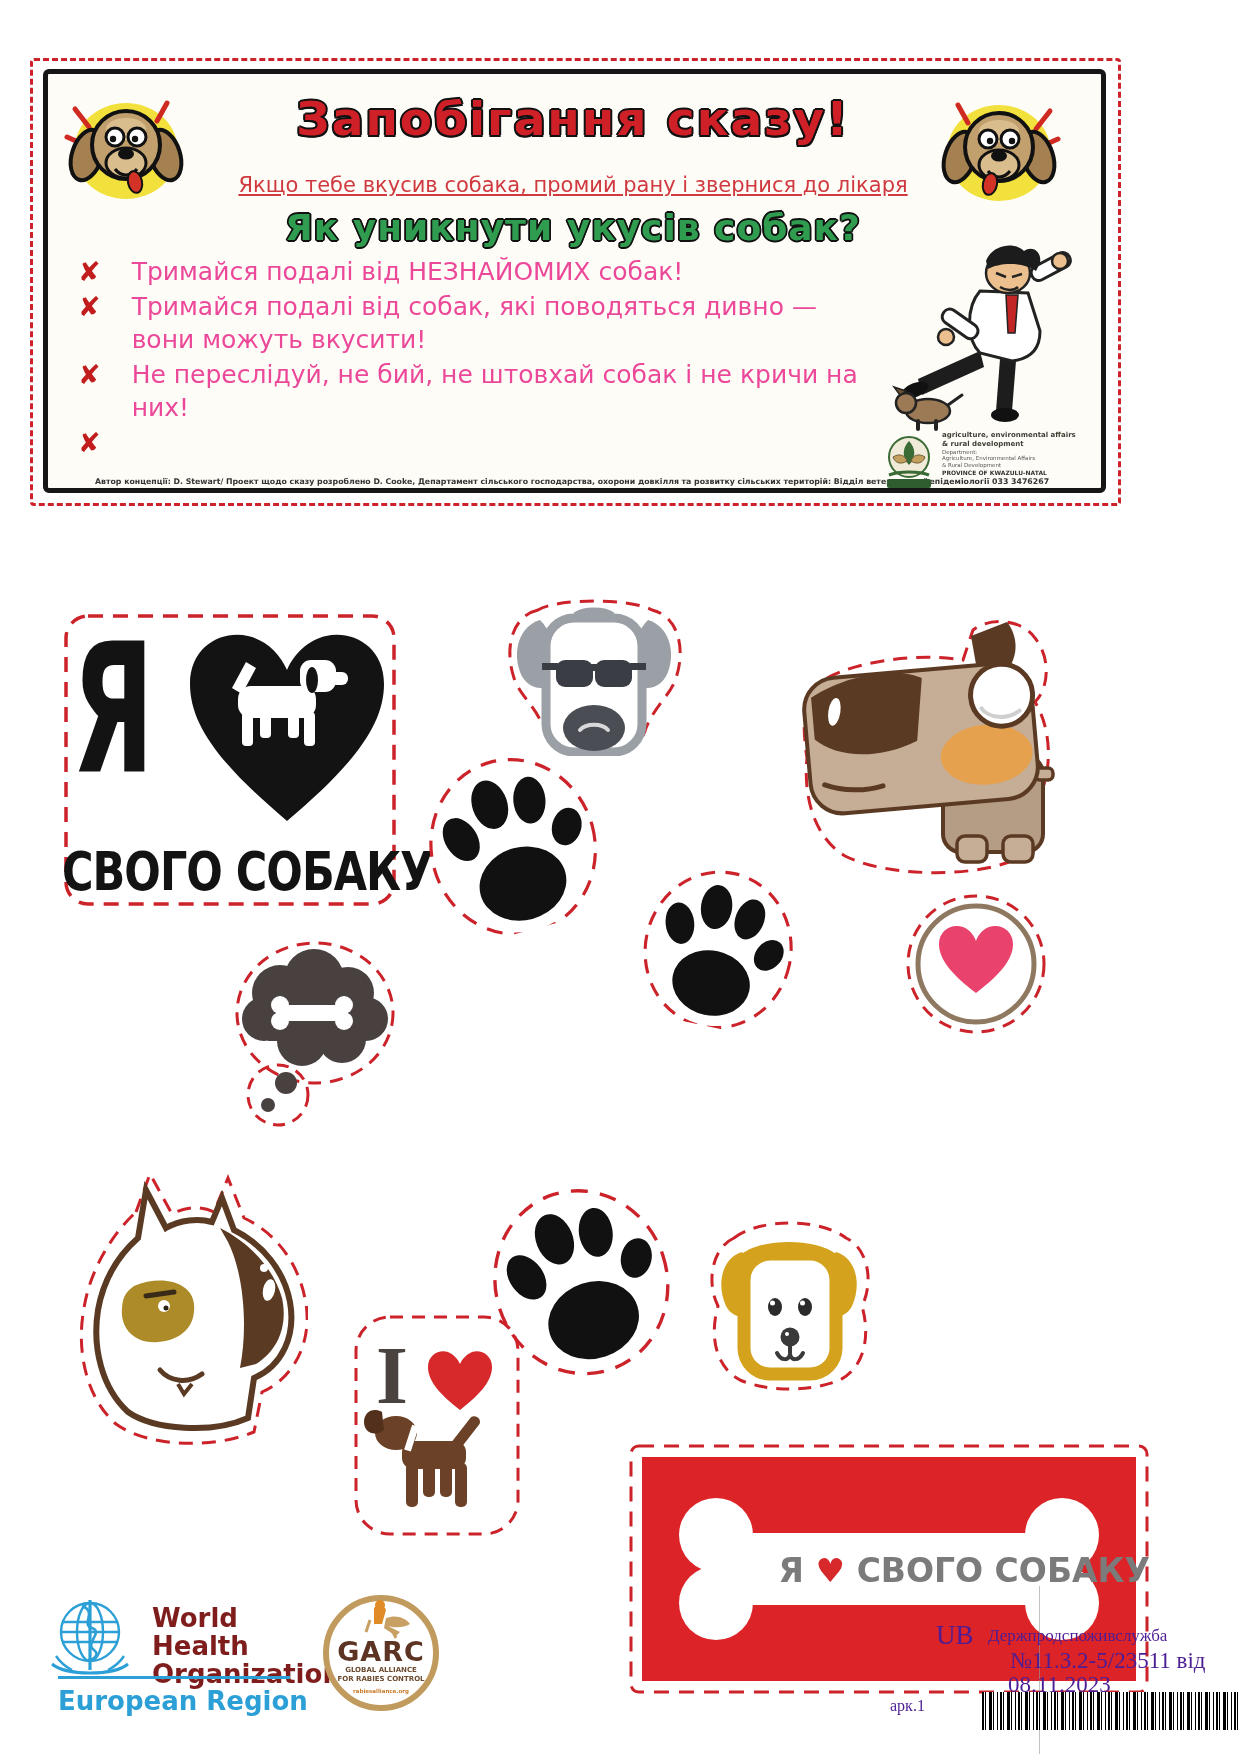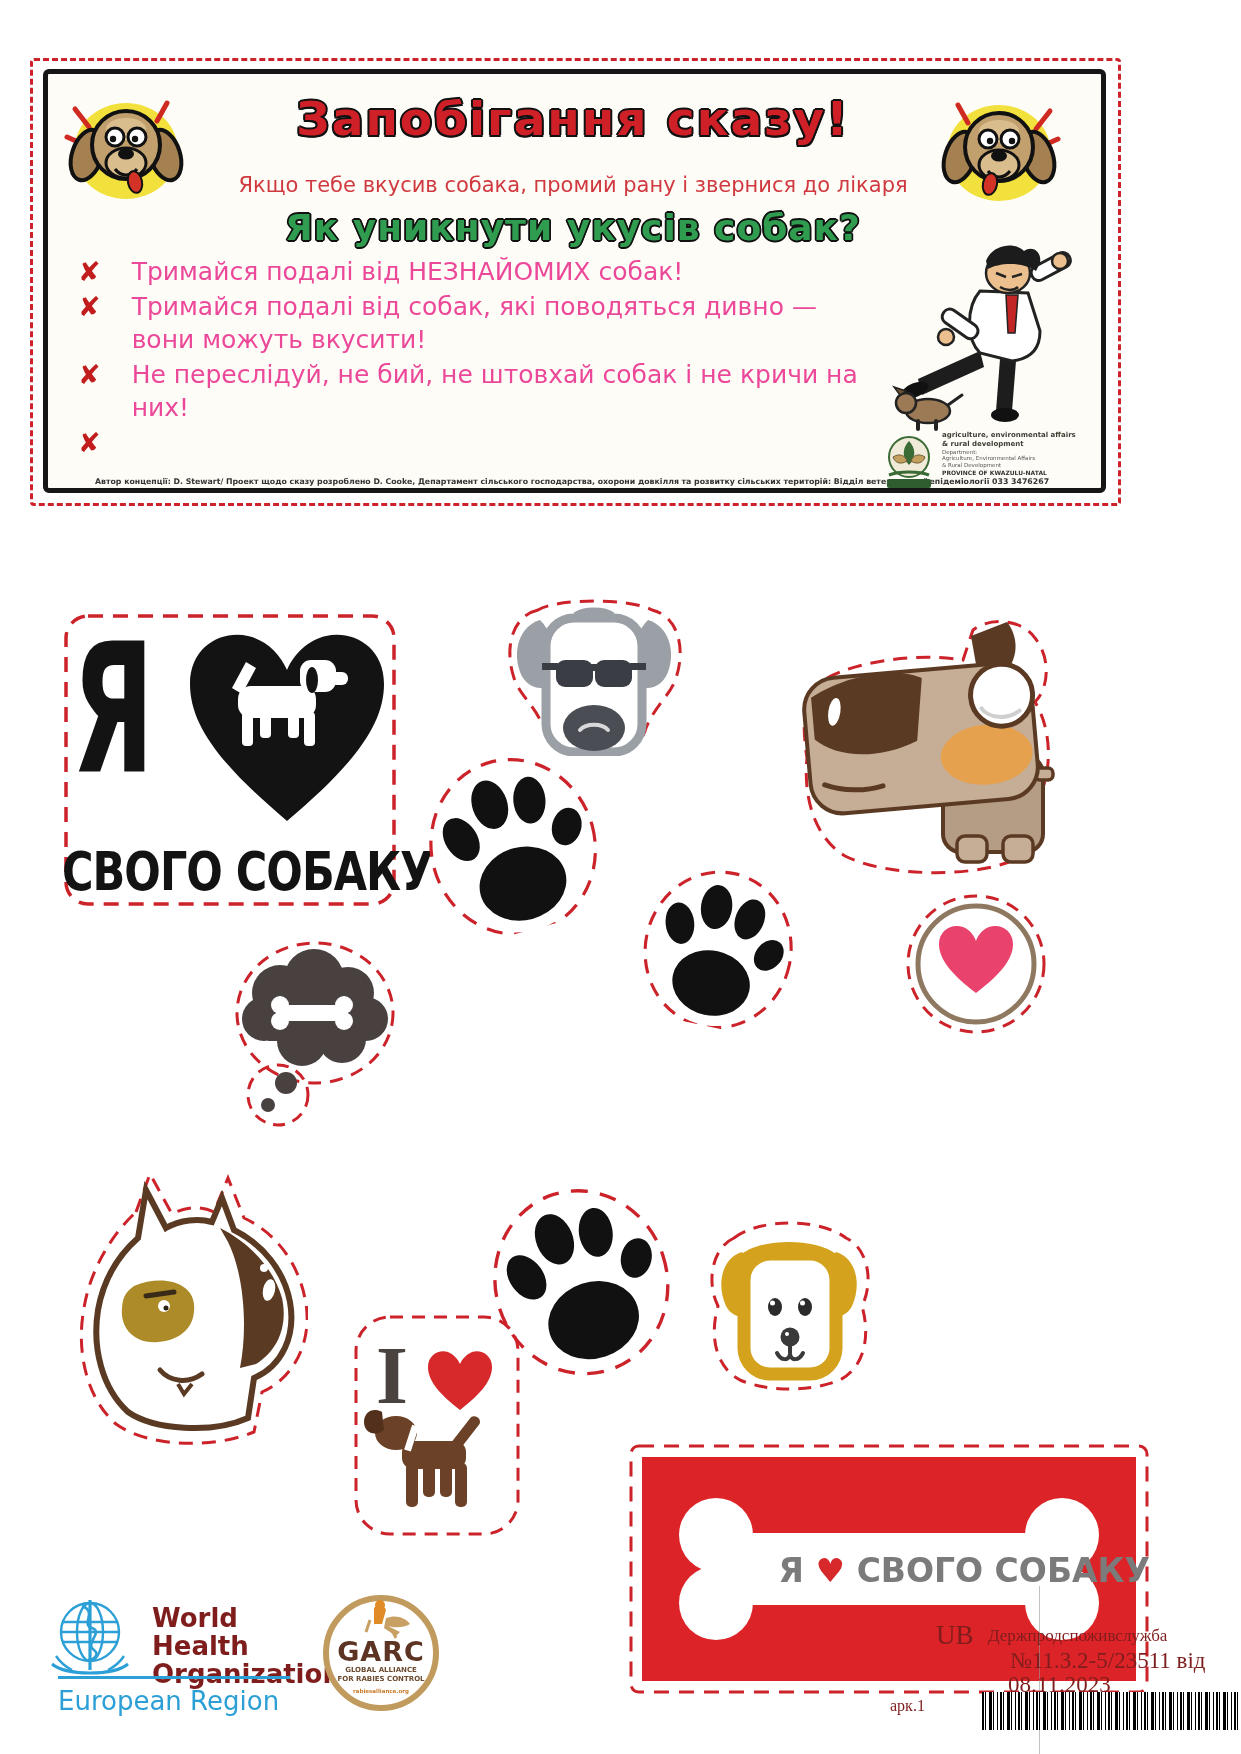--- a/index.html
+++ b/index.html
@@ -5,21 +5,21 @@
   html,body{margin:0;padding:0;background:#fff;}
   .page{position:relative;width:1241px;height:1754px;background:#fff;overflow:hidden;
         font-family:"DejaVu Sans",sans-serif;}
   .abs{position:absolute;}
 
   
   .banner{left:30px;top:58px;width:1085px;height:442px;border:3px dashed #cc2229;border-radius:4px;}
   .banner-frame{left:10px;top:8px;width:1053px;height:414px;border:5px solid #161616;border-radius:6px;background:#fefcf7;}
   .banner-title{left:120px;top:30px;width:840px;text-align:center;font-size:47px;font-weight:bold;color:#cf2027;letter-spacing:2px;
     text-shadow:2px 0 #111,-2px 0 #111,0 2px #111,0 -2px #111,1.5px 1.5px #111,-1.5px 1.5px #111,1.5px -1.5px #111,-1.5px -1.5px #111;}
-  .banner-subtitle{left:120px;top:112px;width:840px;text-align:center;font-size:21px;color:#d0393f;font-weight:500;}
+  .banner-subtitle{left:120px;top:112px;width:840px;text-align:center;font-size:21px;color:#d0393f;font-weight:500;text-decoration:underline;}
   .banner-question{left:120px;top:146px;width:840px;text-align:center;font-size:36px;font-weight:bold;color:#2f9c4f;letter-spacing:1px;
     text-shadow:1.8px 0 #111,-1.8px 0 #111,0 1.8px #111,0 -1.8px #111,1.3px 1.3px #111,-1.3px 1.3px #111,1.3px -1.3px #111,-1.3px -1.3px #111;}
   .rules{left:45px;top:194px;width:830px;}
   .rule{display:flex;align-items:flex-start;margin-bottom:2px;}
   .rule .x{color:#c21d1d;font-size:27px;font-weight:bold;line-height:33px;margin-right:7px;}
   .rule .rule-text{font-size:25px;line-height:33px;color:#ec4899;margin-left:24px;}
   .rule .rule-text span{display:block;}
   .credits{left:62px;top:416px;width:820px;font-size:7.8px;color:#333;font-weight:bold;white-space:nowrap;}
   .agri{left:848px;top:370px;display:flex;align-items:flex-start;}
   .agri-text{margin-left:5px;line-height:1.25;}
@@ -34,27 +34,27 @@
   .ilove{left:352px;top:1313px;width:170px;height:225px;}
   .ilove .i{left:24px;top:16px;font-size:82px;font-weight:bold;font-family:"Liberation Serif",serif;color:#4a423f;}
   .bonebanner{left:628px;top:1443px;width:522px;height:252px;}
   .bonebanner .txt{left:0;top:108px;width:522px;text-align:right;font-size:33px;font-weight:bold;color:#7b7b7b;letter-spacing:0px;white-space:nowrap;}
   .bonebanner .txt .hb{color:#d7282c;}
 
   
   .who{left:44px;top:1598px;width:280px;}
   .who-name{left:108px;top:6px;font-size:26px;line-height:28px;font-weight:bold;color:#7f1d1d;}
   .who-line{left:14px;top:78px;width:232px;height:3px;background:#2b9fd6;}
-  .who-region{left:14px;top:88px;font-size:26px;font-weight:normal;color:#2b9fd6;}
+  .who-region{left:14px;top:88px;font-size:26px;font-weight:bold;color:#2b9fd6;}
   .garc{left:322px;top:1594px;width:118px;height:118px;}
   .garc-name{left:0;top:42px;width:118px;text-align:center;font-size:27px;font-weight:bold;color:#5d3423;letter-spacing:1px;}
   .garc-l1{left:0;top:72px;width:118px;text-align:center;font-size:7px;font-weight:bold;color:#6b4a2f;}
   .garc-l2{left:0;top:81px;width:118px;text-align:center;font-size:7px;font-weight:bold;color:#6b4a2f;}
   .garc-url{left:0;top:94px;width:118px;text-align:center;font-size:5.5px;color:#c87a2a;font-weight:bold;}
-  .stamp{font-family:"Liberation Serif",serif;color:#7f1d1d;}
+  .stamp{font-family:"Liberation Serif",serif;color:#4c1d95;}
   .stamp-ub{left:936px;top:1620px;font-size:27px;}
   .stamp-agency{left:988px;top:1626px;font-size:17px;}
   .stamp-number{left:1010px;top:1648px;font-size:23px;}
   .stamp-date{left:1008px;top:1672px;font-size:23px;}
   .stamp-sheet{left:890px;top:1697px;font-size:16px;}
   .barcode{left:982px;top:1692px;width:258px;height:38px;
     background:repeating-linear-gradient(90deg,#000 0 2px,#fff 2px 3px,#000 3px 4px,#fff 4px 7px,#000 7px 10px,#fff 10px 11px,#000 11px 12px,#fff 12px 15px,#000 15px 16px,#fff 16px 18px);}
   .foldline{left:1039px;top:1586px;width:1px;height:168px;background:#9a9a9a;opacity:.6;}
 </style>
 </head>

